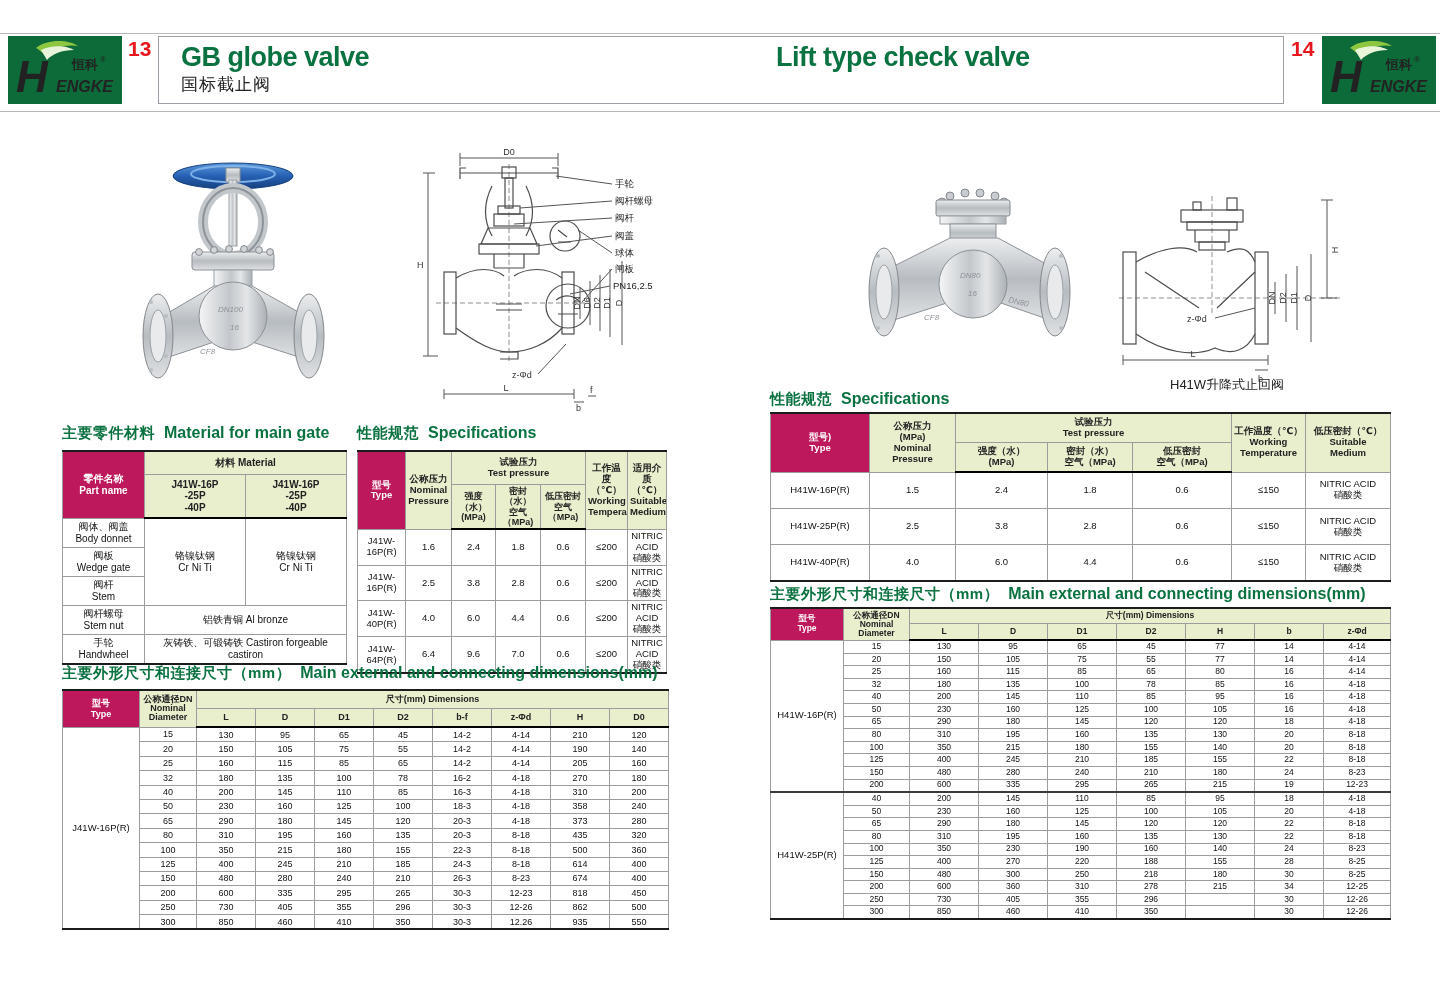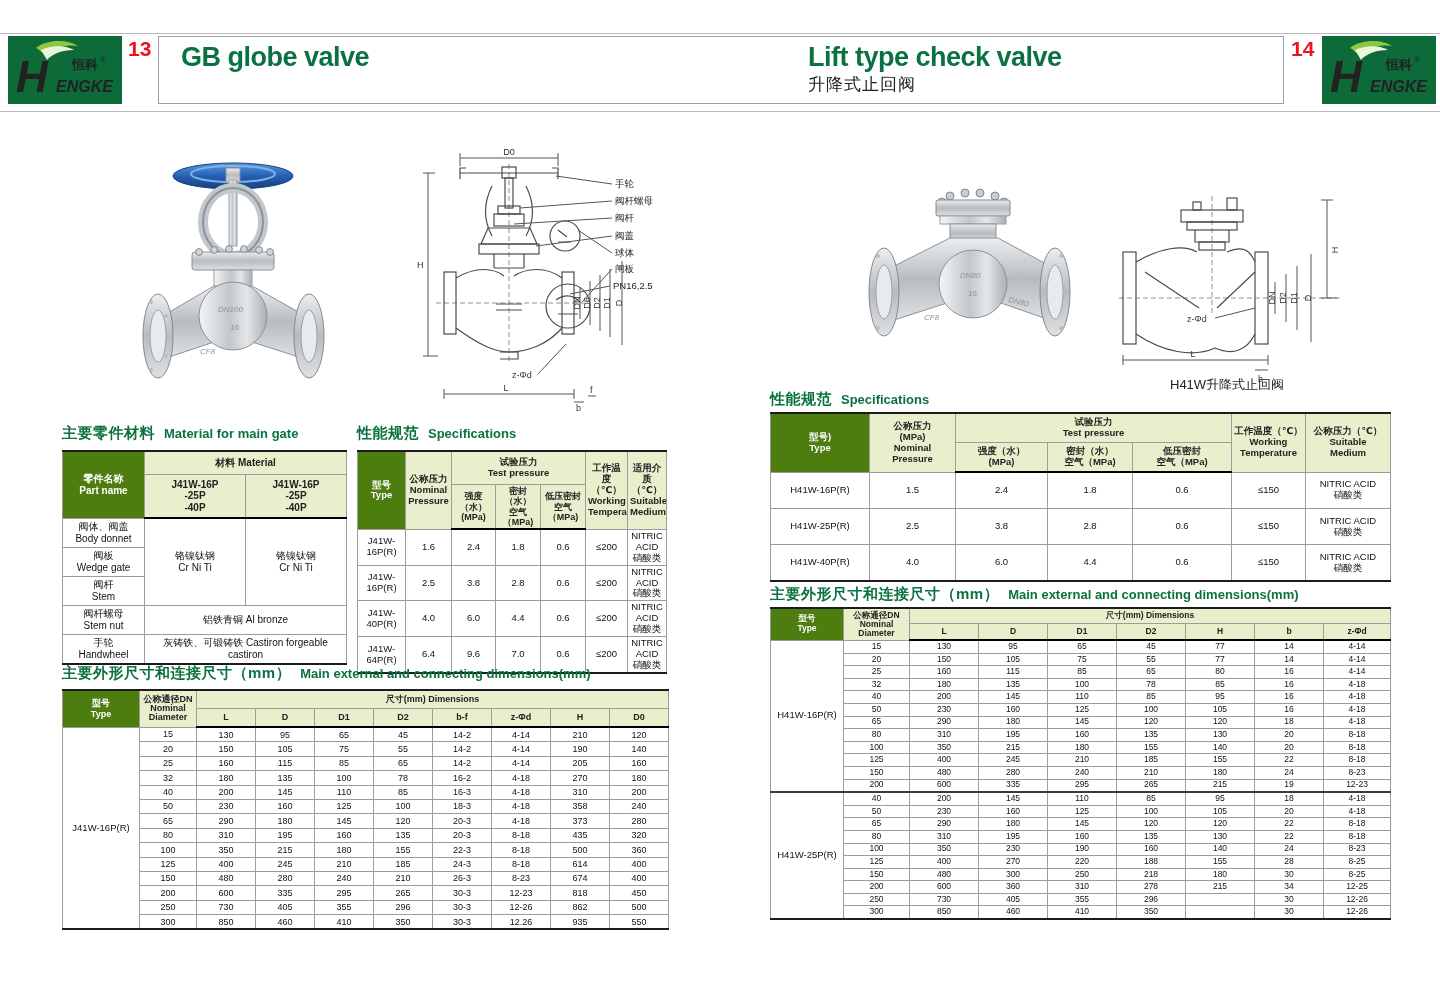--- a/index.html
+++ b/index.html
@@ -4,36 +4,36 @@
 <style>
   html,body{margin:0;padding:0;background:#fff;}
   #page{position:relative;width:1440px;height:984px;background:#fff;overflow:hidden;
         font-family:"Liberation Sans","DejaVu Sans",sans-serif;color:#1c1c1c;}
   .abs{position:absolute;}
   .hairline{position:absolute;left:0;width:1440px;height:1px;background:#b9b9b9;}
   
   .logo-box{position:absolute;top:36px;width:114px;height:68px;background:#0d6a39;}
   .pageno{position:absolute;top:37px;color:#e8151c;font-weight:bold;font-size:21px;font-stretch:condensed;}
   .title-band{position:absolute;left:158px;top:36px;width:1124px;height:66px;border:1px solid #9aa0a6;
-              background:#fff;display:flex;gap:32px;}
+              background:#fff;display:flex;}
   .title-half{padding-top:7px;box-sizing:border-box;}
   .t-en{font-size:27px;font-weight:bold;color:#0a7240;line-height:1.02;font-stretch:condensed;letter-spacing:-.5px;}
   .t-zh{font-size:17px;color:#222;margin-top:1px;letter-spacing:1px;}
   
   .sec-h{position:absolute;white-space:nowrap;color:#0a7240;font-weight:bold;}
   .sec-h .zh{font-size:15px;letter-spacing:.5px;}
-  .sec-h .en{font-size:13px;margin-left:9px;font-stretch:condensed;margin-top:35px;}
+  .sec-h .en{font-size:16px;margin-left:9px;font-stretch:condensed;margin-top:35px;}
   
   table{border-collapse:collapse;table-layout:fixed;position:absolute;background:#fff;
         border-left:1px solid #8a8a8a;border-right:1px solid #8a8a8a;
         border-top:2px solid #1c1c1c;border-bottom:2px solid #1c1c1c;}
   th,td{border:1px solid #9c9c9c;text-align:center;vertical-align:middle;
         white-space:pre-line;padding:1px 2px;line-height:1.15;overflow:hidden;}
   th{background:#e9eecd;color:#222;font-weight:bold;}
-  th.dark{background:#4d7c0f;color:#fff;}
+  th.dark{background:#be185d;color:#fff;}
   thead tr:last-child th{border-bottom:2px solid #000000;}
   td{background:#fff;color:#111;}
   td.type{font-size:9.5px;margin-left:39px;}
   tr.grp td{border-top:2px solid #3a3a3a;}
   
   #tbl-material{left:62px;top:450px;width:284px;font-size:10px;}
   #tbl-material thead tr:nth-child(1) th{height:20px;}
   #tbl-material thead tr:nth-child(2) th{height:40px;}
   #tbl-material tbody td{height:26px;}
   #tbl-spec-l{left:357px;top:450px;width:309px;font-size:9.5px;}
@@ -76,24 +76,24 @@
       <text x="64" y="33" font-size="13" font-weight="bold" fill="#ffffff">恒科</text>
       <text x="92" y="26" font-size="8" fill="#ffffff">®</text>
       <text x="48" y="56" font-size="16" font-weight="bold" font-style="italic" fill="#ffffff">ENGKE</text>
     </svg>
   </div>
   <div class="pageno" style="left:128px">13</div>
 
   <div class="title-band">
     <div class="title-half" style="width:562px;padding-left:22px">
       <div class="t-en">GB globe valve</div>
+      <div class="t-zh">国标截止阀</div>
     </div>
     <div class="title-half" style="flex:1;padding-left:55px">
       <div class="t-en">Lift type check valve</div>
-      <div class="t-zh">升降式止回阀</div>
     </div>
   </div>
 
   <div class="pageno" style="left:1291px">14</div>
   <div class="logo-box" style="left:1322px">
     <svg width="114" height="68" viewBox="0 0 114 68">
       <rect x="0" y="0" width="114" height="68" fill="#0d6a39"></rect>
       <path d="M28,12 C40,2 62,4 70,10 C58,8 44,12 38,20 C34,16 30,13 28,12 Z" fill="#8dc63f"></path>
       <path d="M33,14 C45,8 60,10 66,14 C54,14 44,18 39,24 Z" fill="#e9f5d8"></path>
       <text x="8" y="56" font-size="44" font-weight="bold" font-style="italic" fill="#ffffff">H</text>
@@ -662,21 +662,21 @@
 Type</th>
           <th rowspan="2">公称压力
 (MPa)
 Nominal
 Pressure</th>
           <th colspan="3">试验压力
 Test pressure</th>
           <th rowspan="2">工作温度（℃）
 Working
 Temperature</th>
-          <th rowspan="2">公称压力（℃）
+          <th rowspan="2">低压密封（℃）
 Suitable
 Medium</th>
         </tr>
         <tr>
           <th>强度（水）
 (MPa)</th>
           <th>密封（水）
 空气（MPa)</th>
           <th>低压密封
 空气（MPa)</th>

